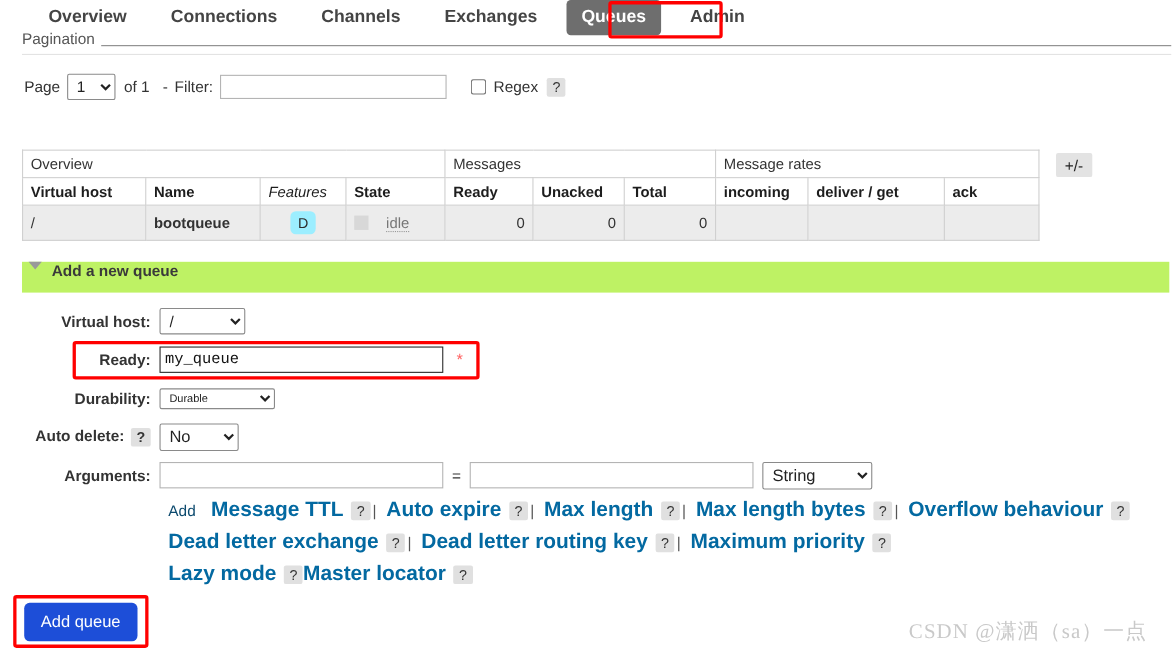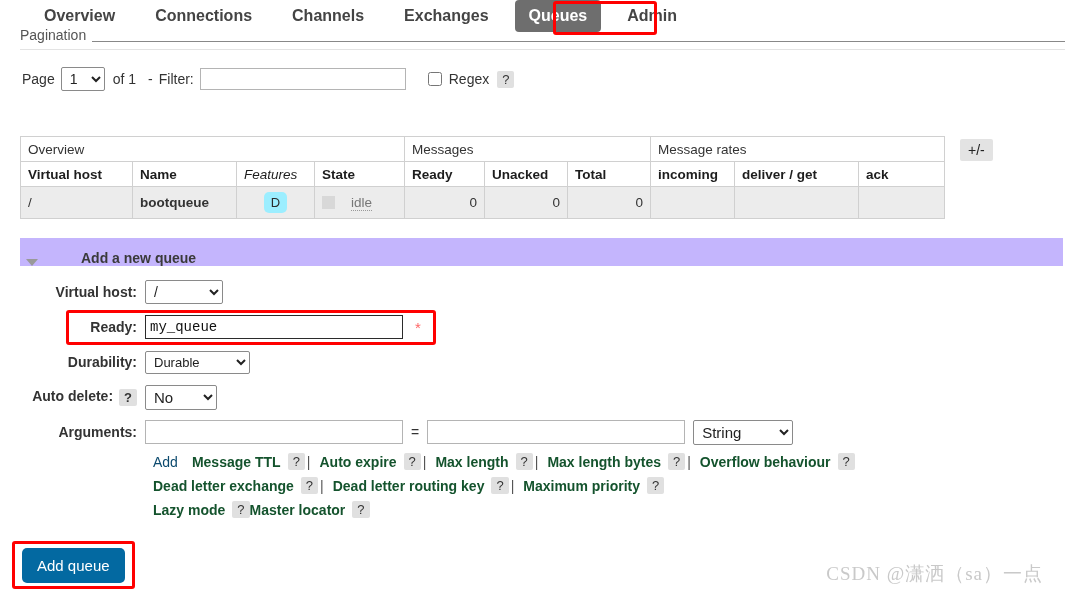--- a/index.html
+++ b/index.html
@@ -211,27 +211,26 @@
   
   #add-queue-section {
     position: absolute;
     left: 0px;
     top: 238px;
     width: 1065px;
   }
   #section-header-band {
     margin-left: 20px;
     margin-right: 2px;
-    background: #c4b5fd;
+    background: #bef264;
     height: 28px;
     display: flex;
-    align-items: flex-end;
+    align-items: flex-start;
     padding-left: 6px;
     box-sizing: border-box;
-    gap: 34px;
   }
   #collapse-triangle {
     display: inline-block;
     width: 0; height: 0;
     border-left: 6px solid transparent;
     border-right: 6px solid transparent;
     border-top: 7px solid #999999;
     margin-right: 9px;
     cursor: pointer;
   }
@@ -257,21 +256,21 @@
     text-align: right;
     font-size: 14px;
     color: #333333;
     padding-right: 8px;
     box-sizing: border-box;
     white-space: nowrap;
     font-weight: bold;
   }
   .form-label .help-badge { margin-left: 6px; }
   #vhost-select   { width: 78px; }
-  #durability-select { width: 105px; font-size: 13px; }
+  #durability-select { width: 105px; font-size: 10px; }
   #autodelete-select { width: 72px;  font-size: 15px; }
   #argtype-select    { width: 100px; font-size: 15px; }
   #name-input {
     width: 258px;
     height: 24px;
     border: 1px solid #2b2b2b;
     font-family: "Liberation Mono", monospace;
     font-size: 14px;
     padding: 2px 4px;
     box-sizing: border-box;
@@ -309,39 +308,39 @@
     margin-bottom: 7px;
     white-space: nowrap;
   }
   .add-word {
     color: #0c4a6e;
     font-size: 14px;
     margin-right: 14px;
   }
   .preset-name {
     font-weight: bold;
-    font-size: 14px;
-    color: #14532d;
+    font-size: 19px;
+    color: #0369a1;
     cursor: pointer;
     margin-right: 7px;
   }
   .preset-sep {
     color: #555555;
     margin: 0 9px 0 2px;
     font-size: 14px;
   }
   .preset-line .help-badge { margin-right: 0px; }
   .gap-after-badge { margin-right: 14px; }
 
   
   #add-queue-button {
     position: absolute;
     left: 22px;
     top: 548px;
-    background: #0369a1;
+    background: #1d4ed8;
     color: #ffffff;
     font-size: 15px;
     padding: 9px 15px;
     border: none;
     border-radius: 5px;
     cursor: pointer;
     font-family: "Liberation Sans", sans-serif;
     line-height: 17px;
   }
 

